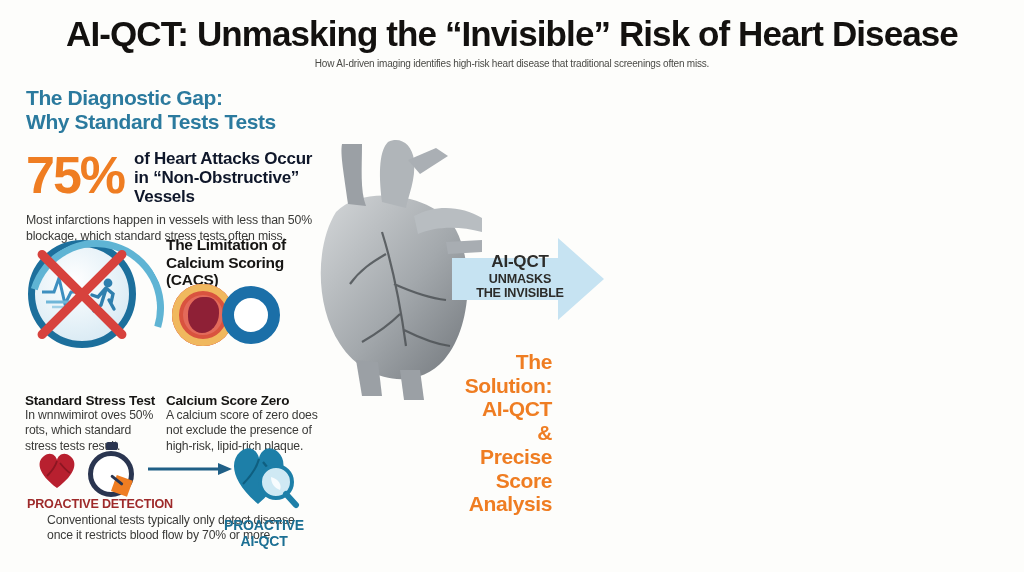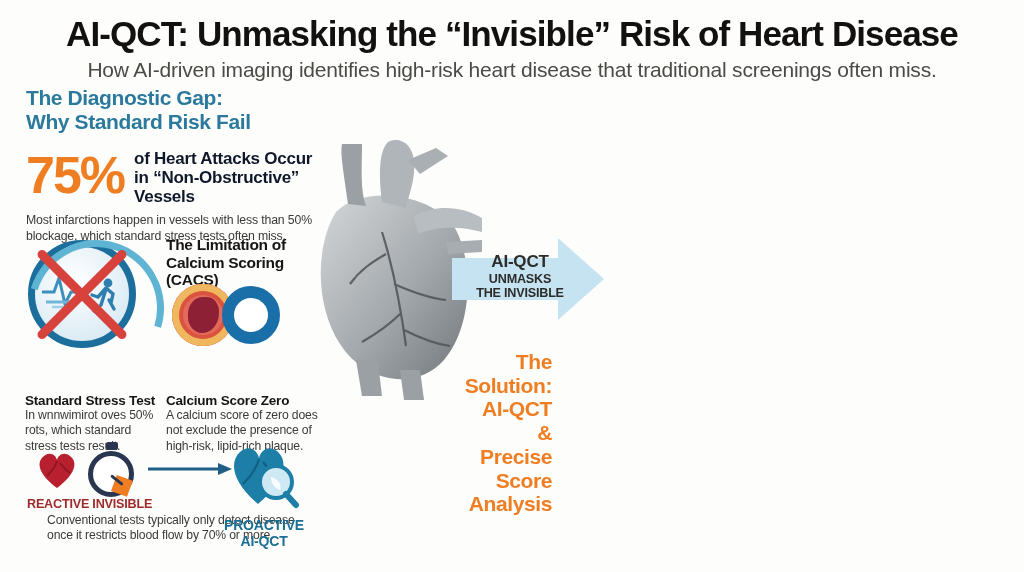--- a/index.html
+++ b/index.html
@@ -14,21 +14,21 @@
   
   .title {
     position: absolute; top: 14px; left: 0; width: 1024px;
     text-align: center;
     font-size: 35px; font-weight: 700; letter-spacing: -0.9px;
     color: #13110f;
   }
   .subtitle {
     position: absolute; top: 58px; left: 0; width: 1024px;
     text-align: center;
-    font-size: 21px; color: #4a4a46; letter-spacing: -0.2px;
+    font-size: 10px; color: #4a4a46; letter-spacing: -0.2px;
   }
 
   
   .colhead {
     position: absolute; font-size: 21px; font-weight: 700;
     line-height: 1.13; letter-spacing: -0.4px;
   }
   .colhead.left  { left: 26px;  top: 86px;  color: #2b7a9e; }
   .colhead.right { right: 22px; top: 98px;  color: #ef7d22; text-align: right; }
 
@@ -148,21 +148,21 @@
 </head>
 <body>
 
 <div id="stage">
 
   <div class="title">AI-QCT: Unmasking the “Invisible” Risk of Heart Disease</div>
   <div class="subtitle">How AI-driven imaging identifies high-risk heart disease that traditional screenings often miss.</div>
 
   <div class="colhead left">
     <div>The Diagnostic Gap:</div>
-    <div>Why Standard Risk Fail</div>
+    <div>Why Standard Tests Tests</div>
   </div>
 
   <div class="stat-wrap">
     <div class="stat-row">
       <div class="stat-num">75%</div>
       <div class="stat-lead">of Heart Attacks Occur in “Non-Obstructive” Vessels</div>
     </div>
     <div class="stat-sub">Most infarctions happen in vessels with less than 50% blockage, which standard stress tests often miss.</div>
   </div>
 
@@ -204,21 +204,21 @@
     <div class="sw-crown"></div>
     <div class="sw-face">
       <div class="sw-pie" style="transform:rotate(20deg);"></div>
       <div class="sw-hand"></div>
     </div>
   </div>
   <svg class="rvp-arrow" viewBox="0 0 84 14">
     <line x1="0" y1="7" x2="70" y2="7" stroke="#1f5f86" stroke-width="3"></line>
     <polygon points="70,1 84,7 70,13" fill="#1f5f86"></polygon>
   </svg>
-  <div class="rvp-cap-h">REACTIVE INVISIBLE</div>
+  <div class="rvp-cap-h">PROACTIVE DETECTION</div>
   <div class="rvp-cap-b blk-cap-b">Conventional tests typically only detect disease once it restricts blood flow by 70% or more.</div>
   <svg class="pro-heart" viewBox="0 0 78 80">
     <path d="M36 72 C10 50 7 30 18 20 C27 12 35 18 37 26 C39 18 47 12 56 20 C67 30 62 50 36 72 Z" fill="#1d7fa8"></path>
     <path d="M37 27 C34 38 28 45 21 52 M41 30 C47 38 52 42 58 46" stroke="#0f5f80" stroke-width="2.2" fill="none"></path>
     <circle cx="54" cy="50" r="16" fill="#cfe9f4" stroke="#1d7fa8" stroke-width="4"></circle>
     <path d="M49 45 C57 47 60 53 58 58 C52 56 49 51 49 45 Z" fill="#ffffff" opacity="0.85"></path>
     <line x1="64" y1="62" x2="74" y2="73" stroke="#1d7fa8" stroke-width="6" stroke-linecap="round"></line>
   </svg>
   <div class="pro-lbl">
     <div>PROACTIVE</div>

